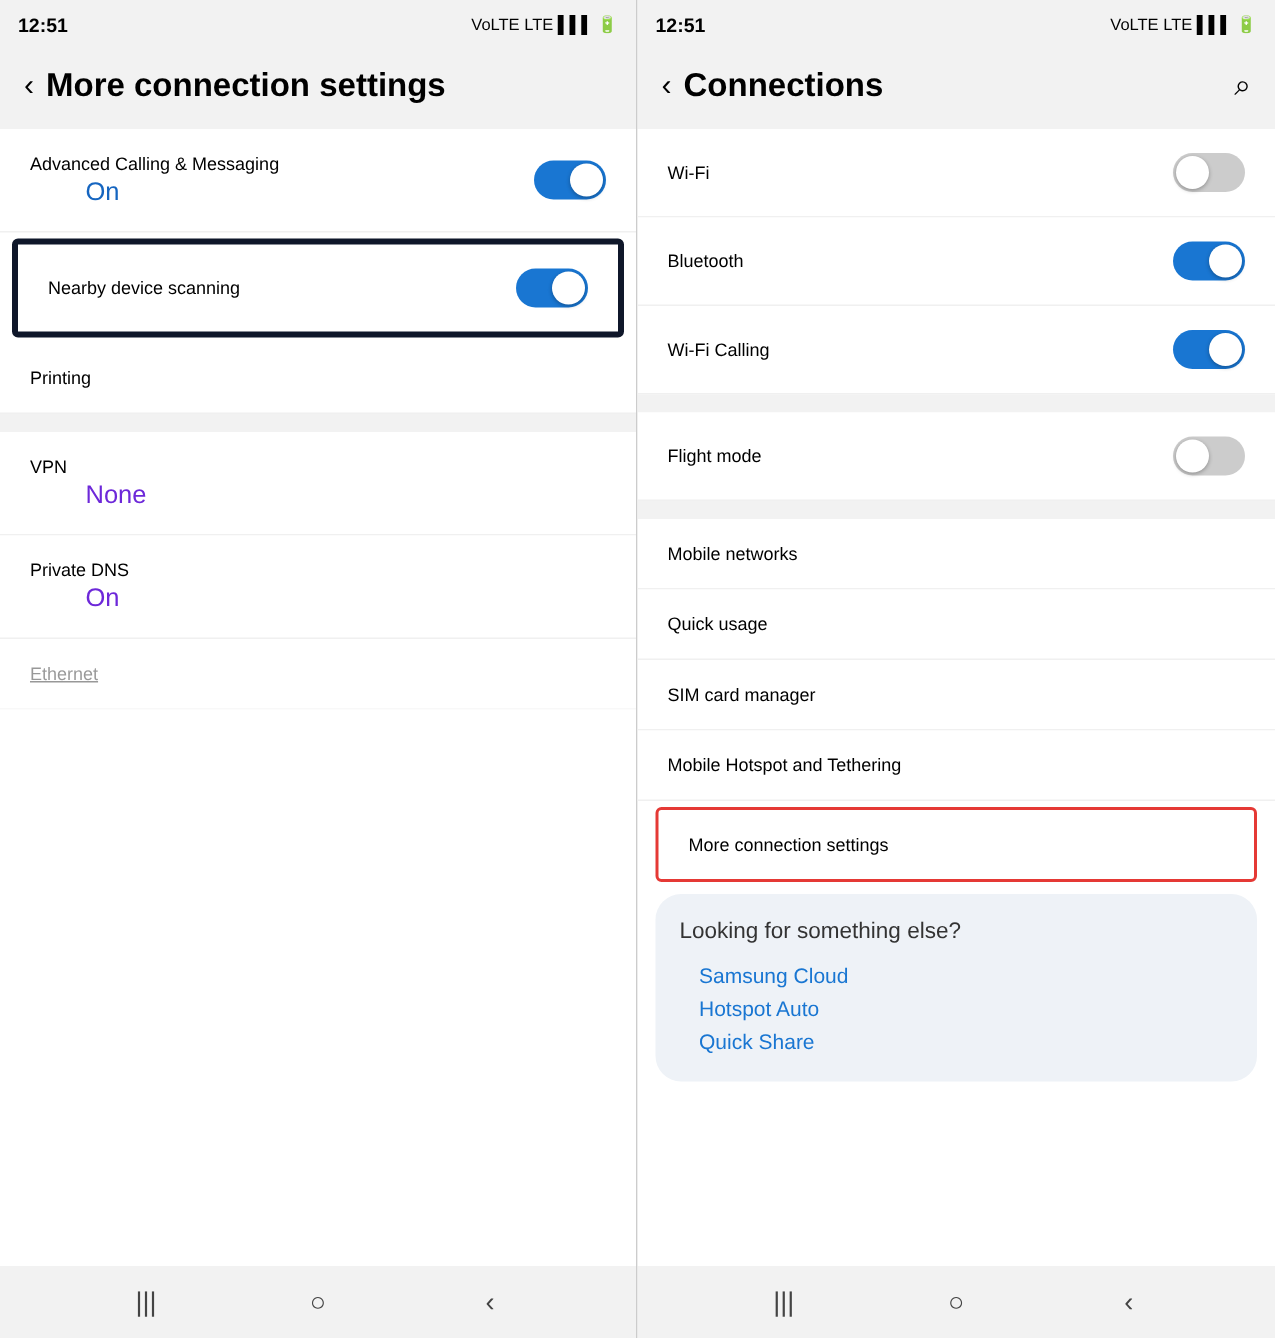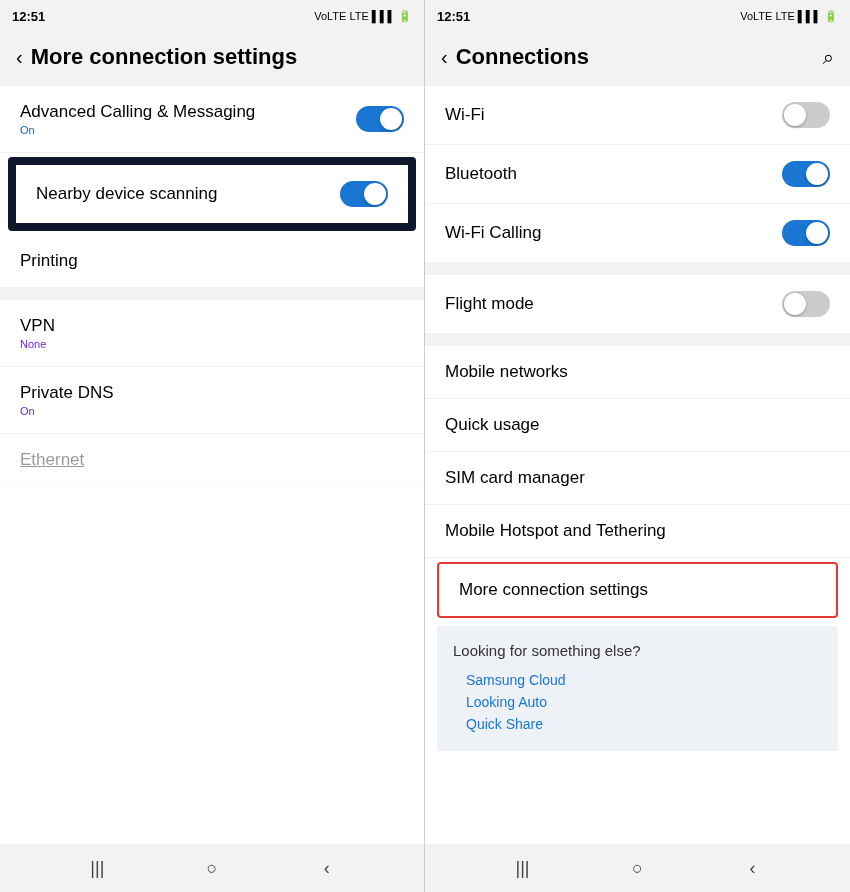--- a/index.html
+++ b/index.html
@@ -83,40 +83,41 @@
       padding: 16px 20px;
       border-bottom: 1px solid #f0f0f0;
       display: flex;
       align-items: center;
       justify-content: space-between;
       cursor: pointer;
       background: #fff;
     }
 
     .settings-item.highlighted {
-      border: 8px solid #0f172a;
+      border: 4px solid #0f172a;
       margin: 4px 8px;
       border-radius: 4px;
     }
 
     .settings-item-text {
       display: flex;
       flex-direction: column;
       gap: 2px;
     }
 
     .settings-item-label {
+      font-size: 12px;
+      color: #000;
+      font-weight: 400;
+    }
+
+    .settings-item-sublabel {
       font-size: 17px;
-      color: #000;
-      font-weight: 400;
-    }
-
-    .settings-item-sublabel {
-      font-size: 11px;
       color: #1565c0;
+      margin-left: 37px;
     }
 
     .settings-item-sublabel.gray {
       color: #6d28d9;
     }
 
     .toggle {
       width: 48px;
       height: 26px;
       border-radius: 13px;
@@ -181,21 +182,21 @@
     
     .connections-item-more {
       border: 2px solid #e53935;
       margin: 4px 12px;
       border-radius: 4px;
     }
 
     .looking-section {
       margin: 8px 12px;
       background: #eef2f7;
-      border-radius: 0;
+      border-radius: 17px;
       padding: 16px;
     }
 
     .looking-title {
       font-size: 15px;
       font-weight: 500;
       color: #333;
       margin-bottom: 10px;
     }
 
@@ -340,21 +341,21 @@
       <span class="settings-item-label">Mobile Hotspot and Tethering</span>
     </div>
 
     <div class="settings-item connections-item-more">
       <span class="settings-item-label">More connection settings</span>
     </div>
 
     <div class="looking-section">
       <div class="looking-title">Looking for something else?</div>
       <span class="looking-link">Samsung Cloud</span>
-      <span class="looking-link">Looking Auto</span>
+      <span class="looking-link">Hotspot Auto</span>
       <span class="looking-link">Quick Share</span>
     </div>
 
   </div>
 
   <div class="nav-bar">
     <span class="nav-btn">|||</span>
     <span class="nav-btn">○</span>
     <span class="nav-btn">‹</span>
   </div>

